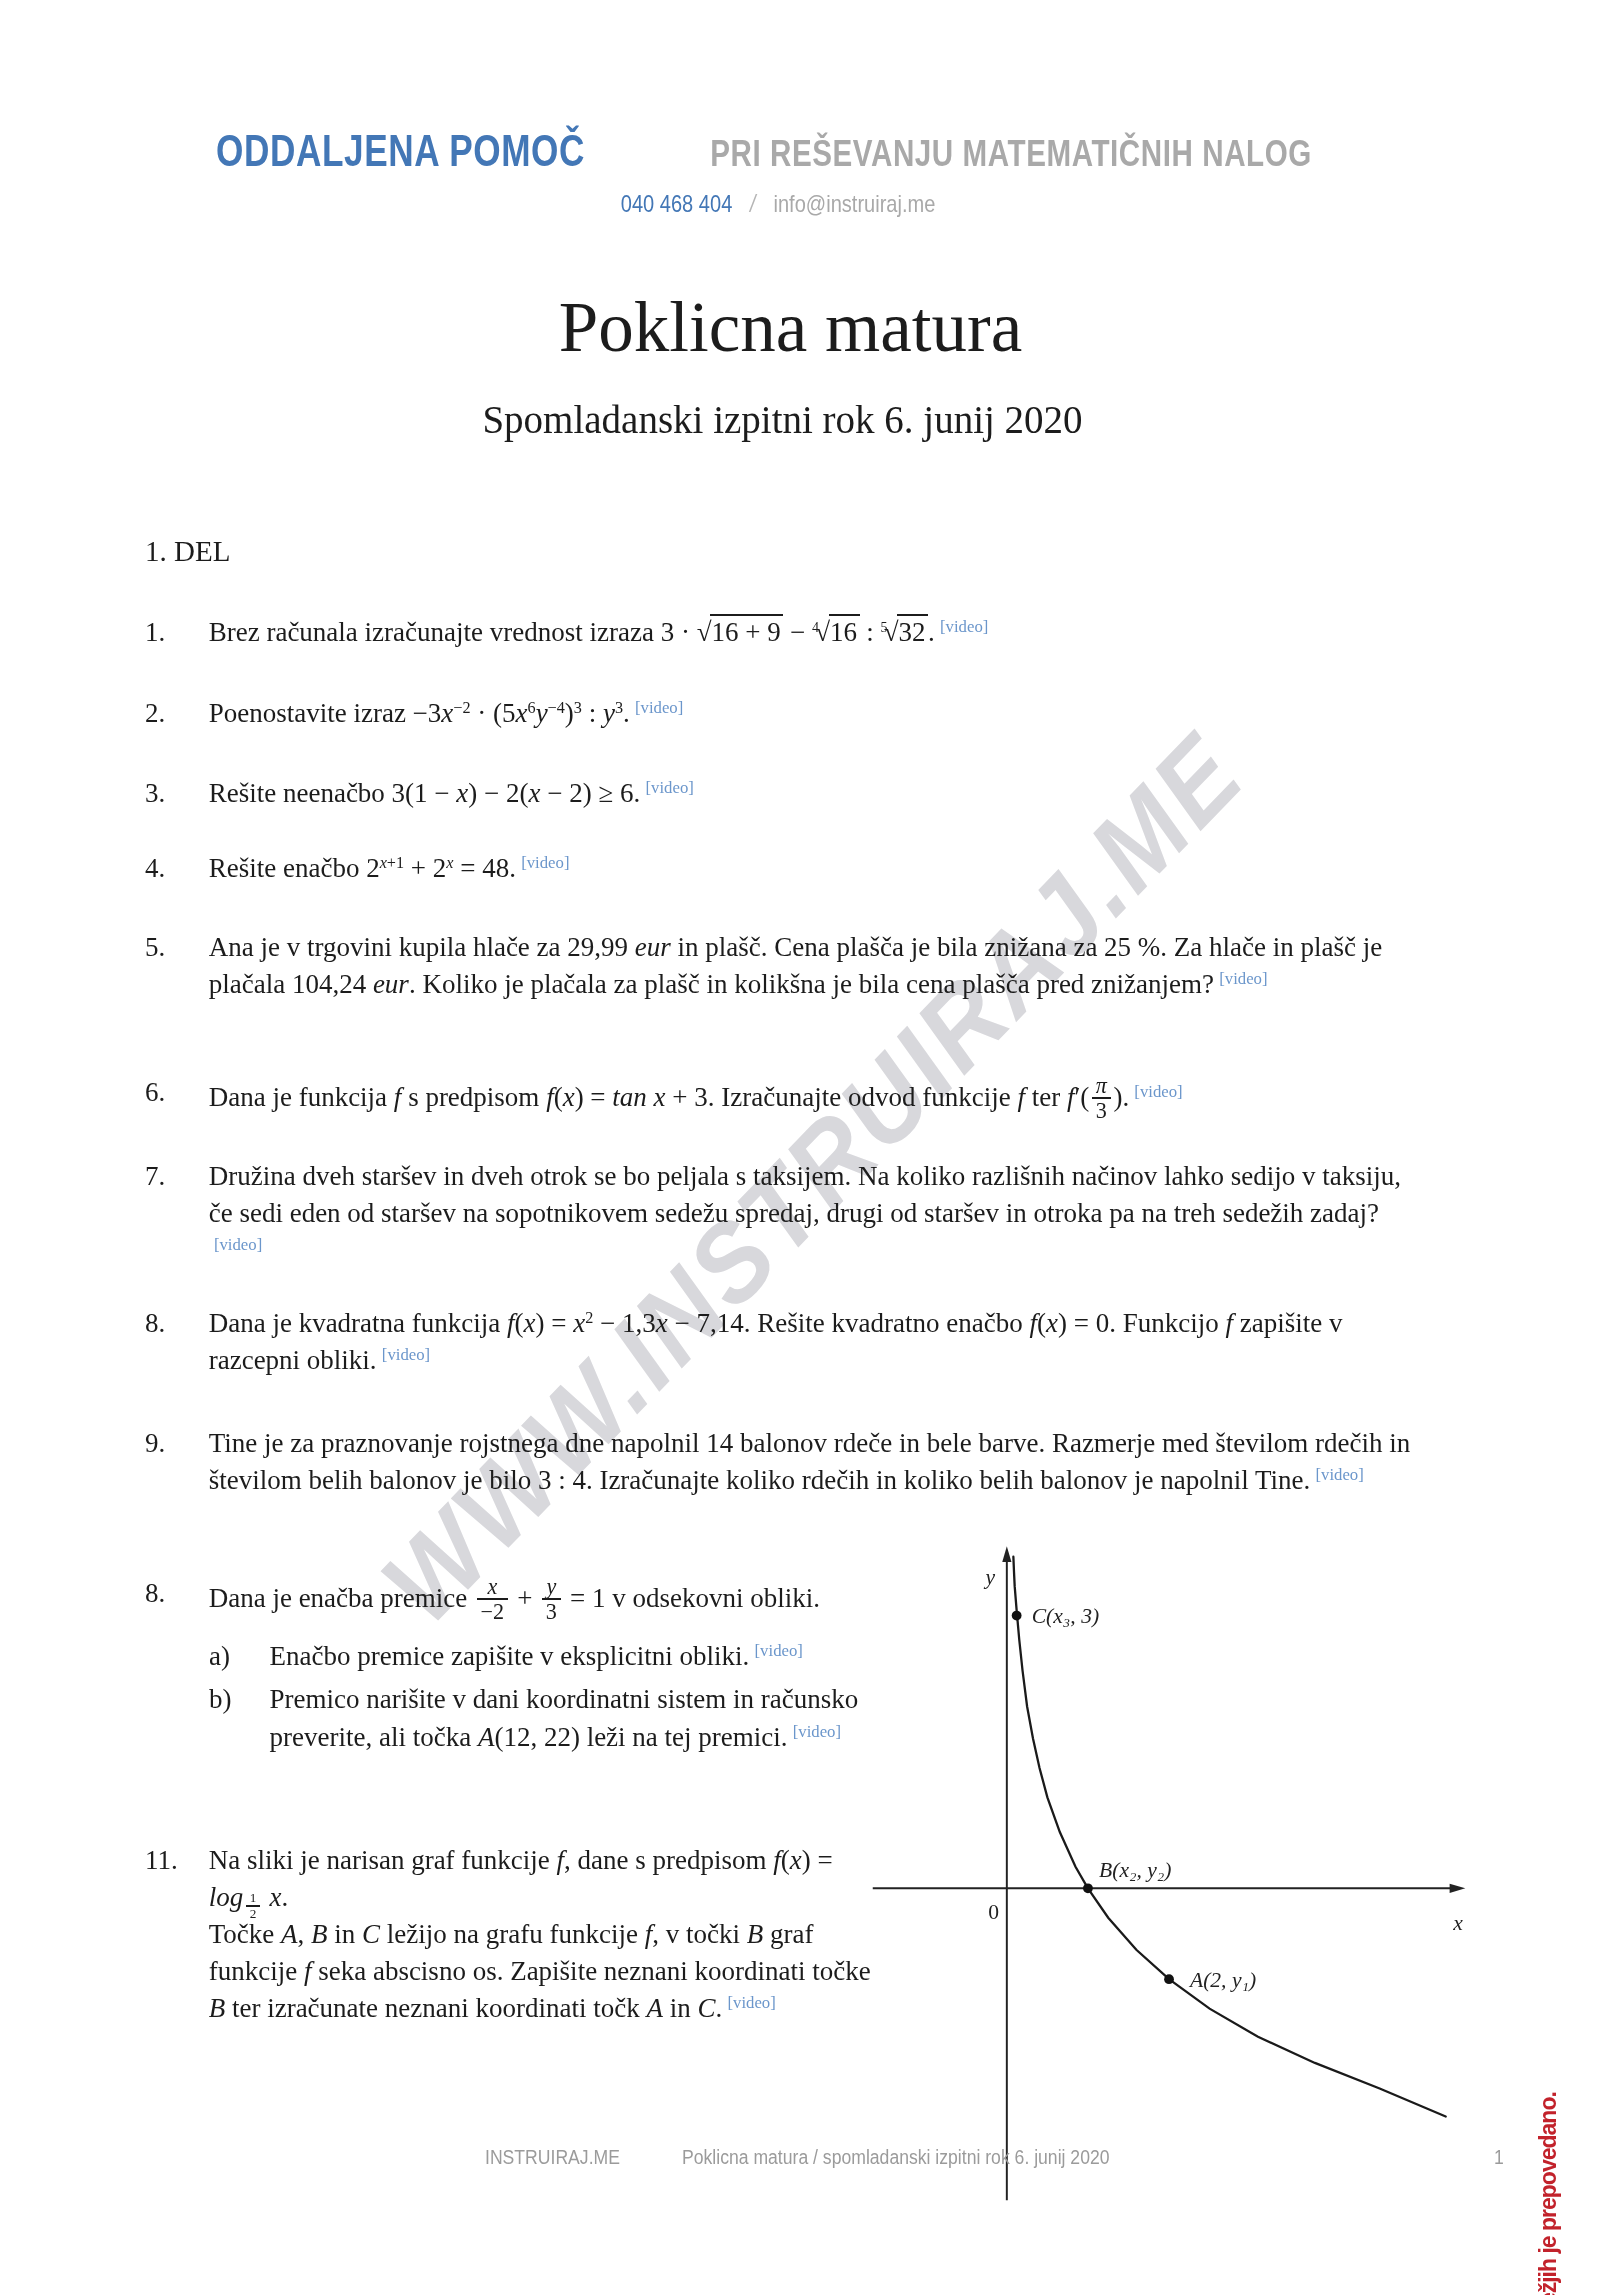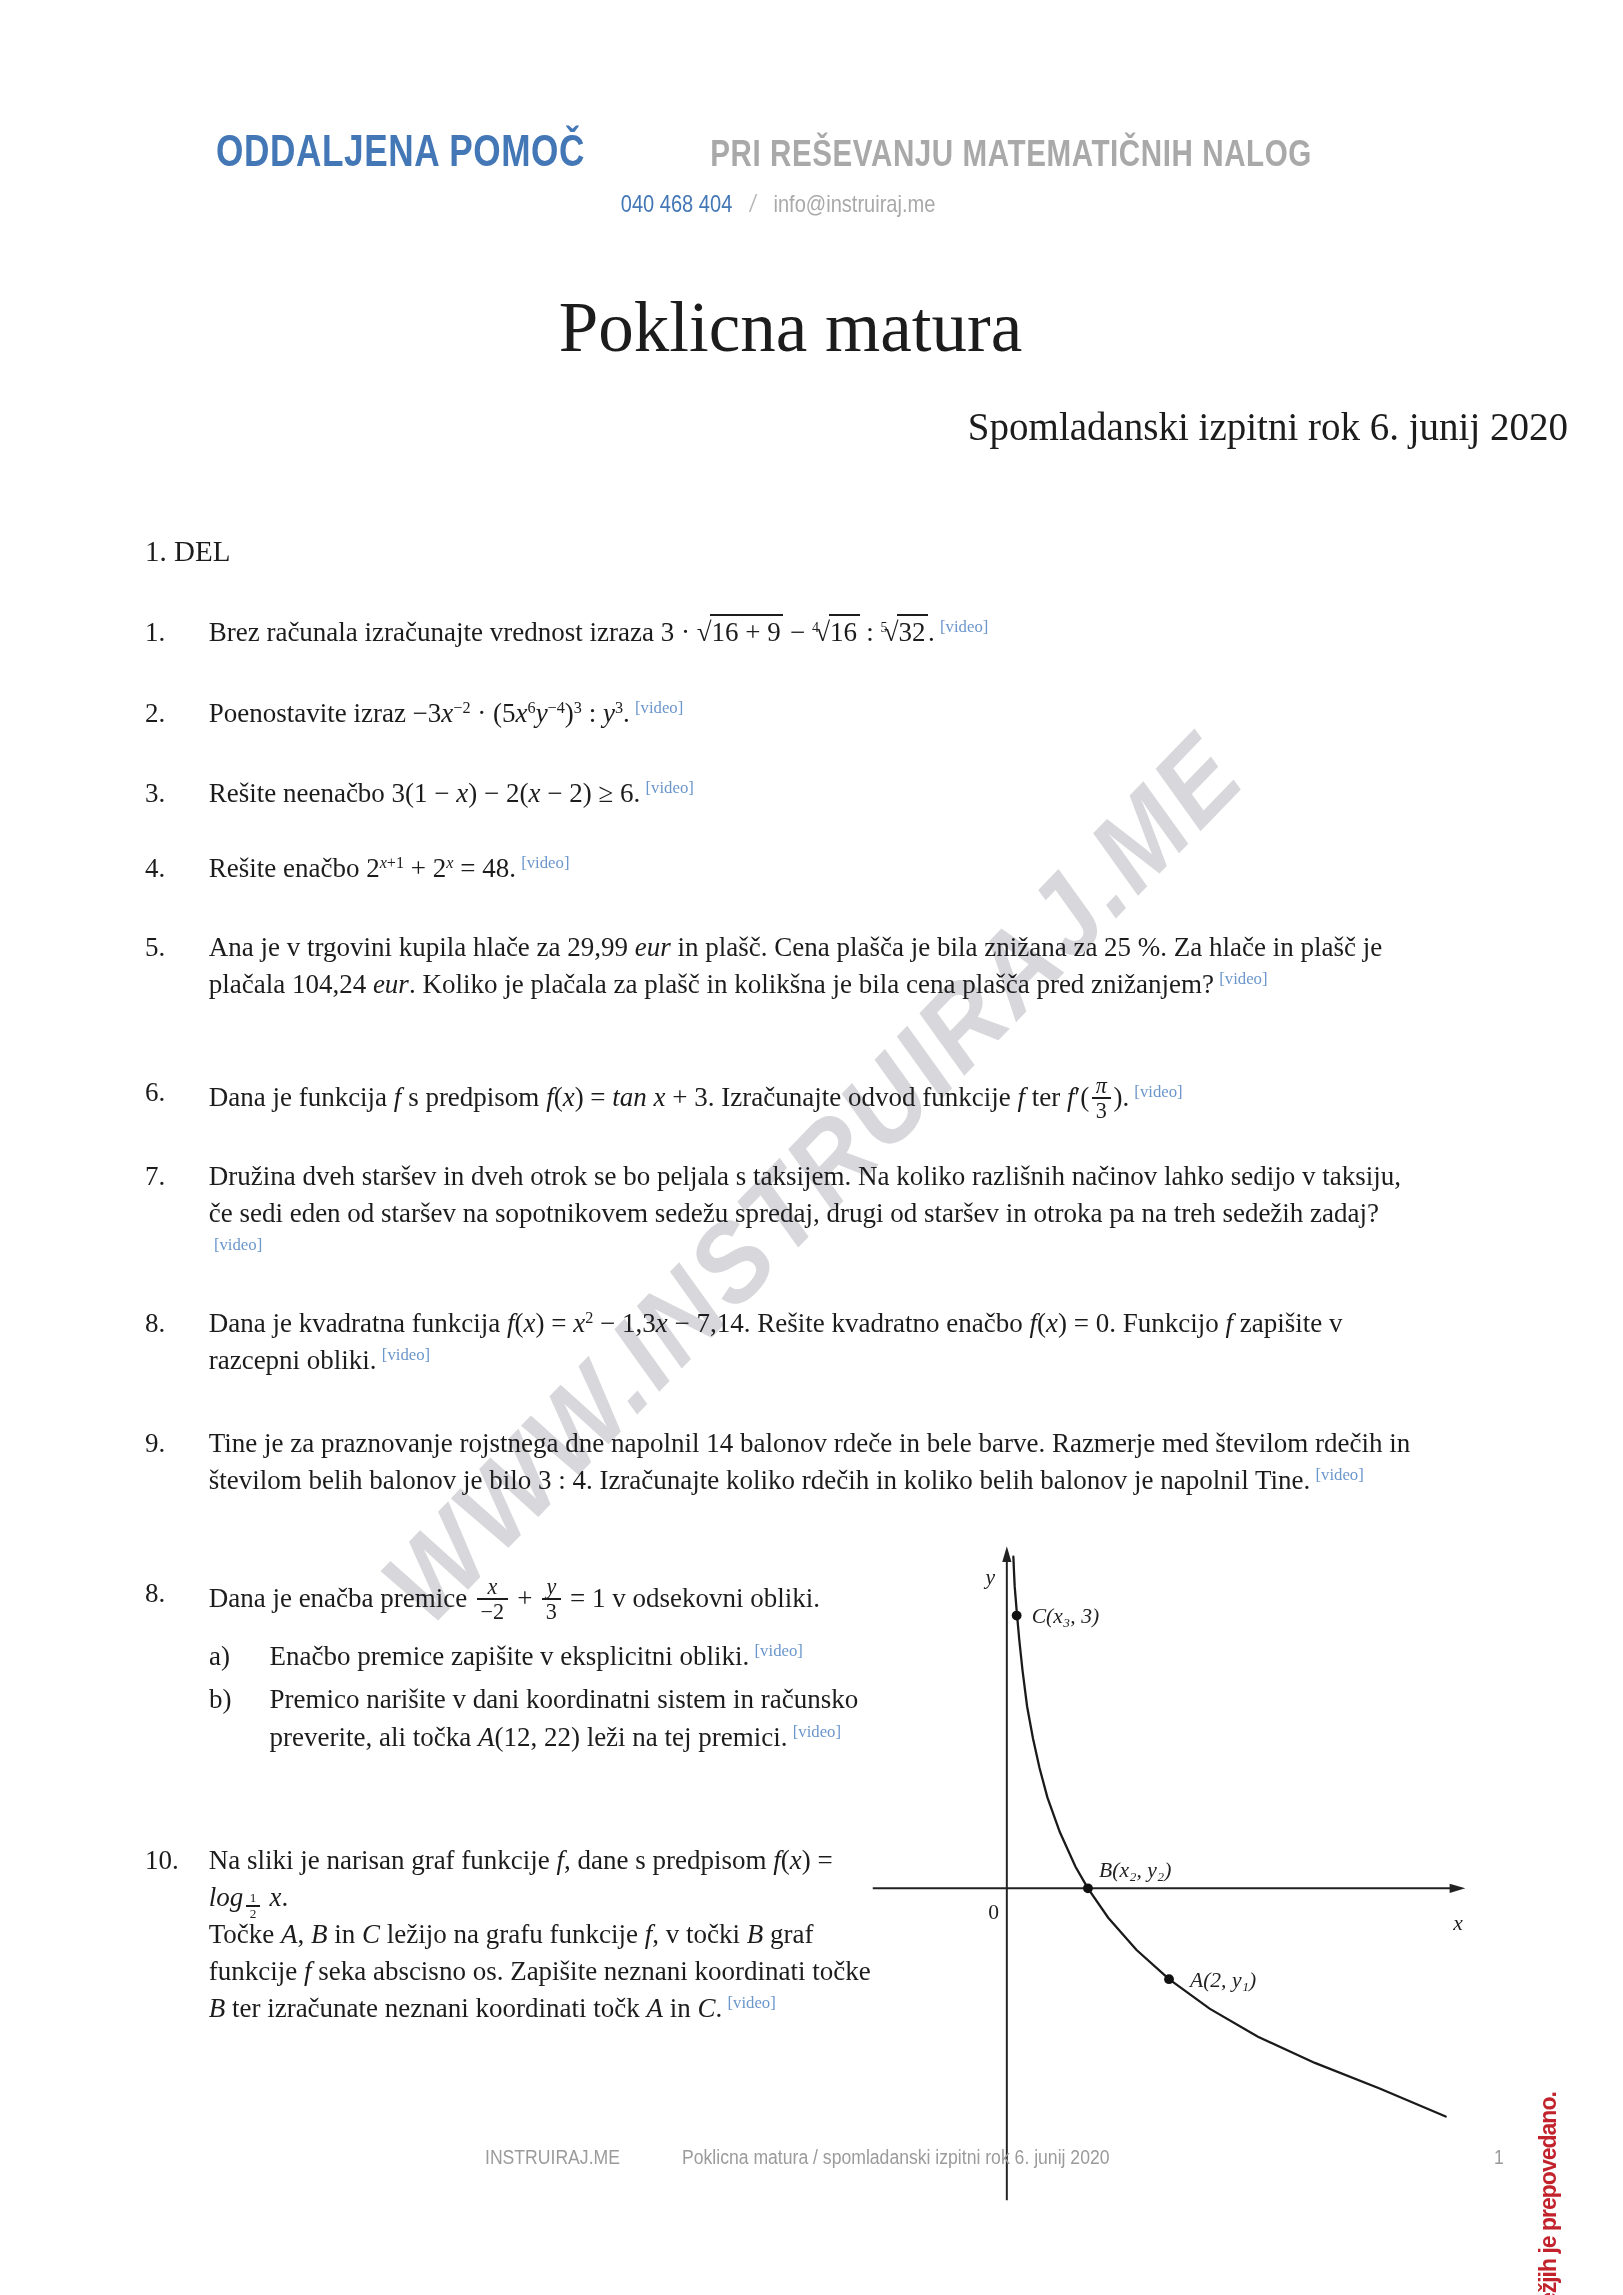--- a/index.html
+++ b/index.html
@@ -22,22 +22,22 @@
     font-size:37px;color:#a9a9a9;transform:scaleX(0.80);transform-origin:center;margin-left:1.3px;letter-spacing:0.7px;}
   .contact-line{position:absolute;top:191px;left:0;width:1557px;text-align:center;white-space:nowrap;}
   .contact-inner{display:inline-block;transform:scaleX(0.85);transform-origin:center;
     font-family:"Liberation Sans",sans-serif;font-size:23.6px;color:#a9a9a9;}
   .phone{color:#4377b6;}
   .contact-sep{margin:0 14.4px;font-style:italic;color:#b5b5b5;}
 
   
   .doc-title{position:absolute;top:275px;left:0;width:1557px;text-align:center;
     font-size:71px;font-weight:normal;margin:12px;}
-  .doc-subtitle{position:absolute;top:393px;left:0;width:1557px;text-align:right;
-    font-size:39px;font-weight:normal;margin:11px;}
+  .doc-subtitle{position:absolute;top:393px;left:0;width:1557px;text-align:center;
+    font-size:39px;font-weight:normal;margin:4px;}
 
   .section-label{position:absolute;left:145px;top:535px;font-size:29px;}
 
   
   .problem{position:absolute;display:flex;font-size:27px;line-height:37px;}
   .pnum{flex:none;width:48px;}
   .ptext{margin-left:15.7px;}
   .subitem{position:absolute;display:flex;font-size:27px;line-height:38px;}
   .slabel{flex:none;width:27.5px;}
   .stext{margin-left:33px;}
@@ -153,21 +153,21 @@
       <span class="slabel">a)</span>
       <span class="stext">Enačbo premice zapišite v eksplicitni obliki.<span class="video">[video]</span></span>
     </div>
 
     <div class="subitem" style="top:1680px;left:209px;">
       <span class="slabel">b)</span>
       <span class="stext" style="max-width:628px;">Premico narišite v dani koordinatni sistem in računsko preverite, ali točka <i>A</i>(12, 22) leži na tej premici.<span class="video">[video]</span></span>
     </div>
 
     <div class="problem" style="top:1842px;left:145px;">
-      <span class="pnum">10.</span>
+      <span class="pnum">11.</span>
       <span class="ptext" style="max-width:664px;">Na sliki je narisan graf funkcije <i>f</i>, dane s predpisom <i>f</i>(<i>x</i>) = <i>log</i><sub><span class="frac"><span class="fn">1</span><span class="fd">2</span></span></sub> <i>x</i>.<br>Točke <i>A</i>, <i>B</i> in <i>C</i> ležijo na grafu funkcije <i>f</i>, v točki <i>B</i> graf funkcije <i>f</i> seka abscisno os. Zapišite neznani koordinati točke <i>B</i> ter izračunate neznani koordinati točk <i>A</i> in <i>C</i>.<span class="video">[video]</span></span>
     </div>
 
     <svg class="graph" width="602" height="726" viewBox="0 0 920 1110">
 
       <line x1="209" y1="26" x2="209" y2="1008" stroke="#222" stroke-width="3"></line>
       <polygon points="202,32 209,8 216,32" fill="#222"></polygon>
       <line x1="4" y1="531" x2="892" y2="531" stroke="#222" stroke-width="3"></line>
       <polygon points="886,524 910,531 886,538" fill="#222"></polygon>
 

